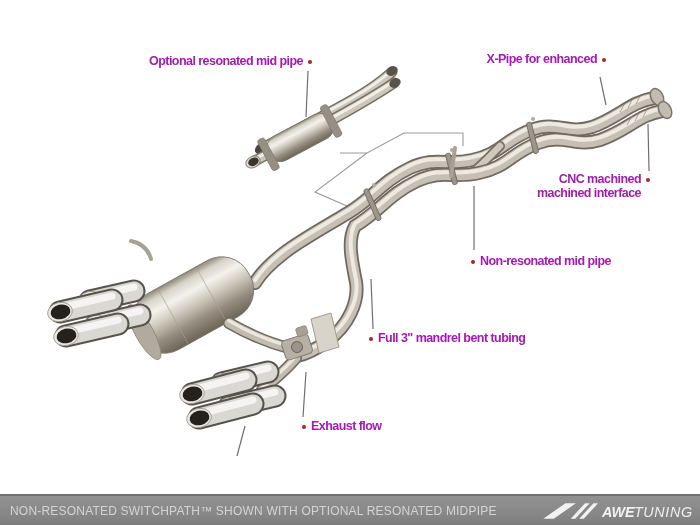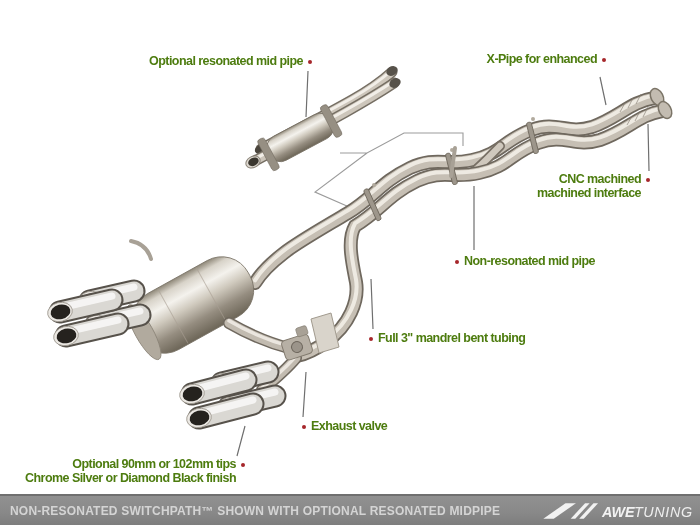--- a/index.html
+++ b/index.html
@@ -2,33 +2,33 @@
 <html><head>
 <meta charset="utf-8">
 <style>
   html,body{margin:0;padding:0;background:#ffffff;}
   #page{position:relative;width:700px;height:525px;background:#ffffff;overflow:hidden;
         font-family:"Liberation Sans",sans-serif;}
   #art{position:absolute;left:0;top:0;}
 
   
   .label{position:absolute;font-weight:bold;font-size:12.5px;line-height:13.5px;
-         color:#4d7c0f;letter-spacing:-0.55px;white-space:nowrap;}
+         color:#a21caf;letter-spacing:-0.55px;white-space:nowrap;}
   .label.right{text-align:right;}
   .dot{position:absolute;width:4px;height:4px;border-radius:50%;background:#a6262b;}
   .dot-right .dot{right:-9px;top:4.5px;}
   .dot-left  .dot{left:-9px;top:4.5px;}
 
   
   .footer{position:absolute;left:0;bottom:0;width:700px;height:31px;
           background:linear-gradient(180deg,#919191,#898989 55%,#7d7d7d);
           border-top:2px solid #707070;box-sizing:border-box;
           display:flex;align-items:center;justify-content:space-between;
           padding:0 8px 0 10px;}
-  .footer-caption{font-weight:bold;font-size:12px;letter-spacing:0.2px;color:#d4d4d4;
+  .footer-caption{font-weight:normal;font-size:12px;letter-spacing:0.2px;color:#d4d4d4;
                   white-space:nowrap;}
   .brand-svg{display:block;}
 
   
   .s1{stroke:#6f685e;stroke-width:14;fill:none;stroke-linecap:round;}
   .s2{stroke:#c6bfb4;stroke-width:10.5;fill:none;stroke-linecap:round;}
   .s3{stroke:#f0ece5;stroke-width:4;fill:none;stroke-linecap:round;opacity:.95;}
   .m1{stroke:#6f685e;stroke-width:12;fill:none;stroke-linecap:round;}
   .m2{stroke:#c2bbb0;stroke-width:9;fill:none;stroke-linecap:round;}
   .m3{stroke:#efebe4;stroke-width:3.5;fill:none;stroke-linecap:round;opacity:.9;}
@@ -247,40 +247,35 @@
     <div>X-Pipe for enhanced</div>
     <span class="dot"></span>
   </div>
 
   <div class="label right dot-right" style="right:59px;top:173px;text-align:right;">
     <div>CNC machined</div>
     <div>machined interface</div>
     <span class="dot"></span>
   </div>
 
-  <div class="label dot-left" style="left:464px;top:255px;text-align:right;">
+  <div class="label dot-left" style="left:480px;top:255px;text-align:right;">
     <span>Non-resonated mid pipe</span>
     <span class="dot"></span>
   </div>
 
   <div class="label dot-left" style="left:378px;top:332px;">
     <span>Full 3" mandrel bent tubing</span>
     <span class="dot"></span>
   </div>
 
   <div class="label dot-left" style="left:311px;top:420px;">
-    <span>Exhaust valve</span>
-    <span class="dot"></span>
-  </div>
-
-  <div class="label right dot-right" style="right:464px;top:458px;">
-    <div>Optional 90mm or 102mm tips</div>
-    <div>Chrome Silver or Diamond Black finish</div>
-    <span class="dot"></span>
-  </div>
+    <span>Exhaust flow</span>
+    <span class="dot"></span>
+  </div>
+
 
   <div class="footer">
     <span class="footer-caption">NON-RESONATED SWITCHPATH™ SHOWN WITH OPTIONAL RESONATED MIDPIPE</span>
     <svg class="brand-svg" width="150" height="22" viewBox="0 0 230 30">
       <polygon points="2,27 36,3 52,3 18,27" fill="#f2f2f2"></polygon>
       <polygon points="44,27 66,3 73,3 51,27" fill="#f2f2f2"></polygon>
       <polygon points="57,27 79,3 86,3 64,27" fill="#f2f2f2"></polygon>
       <text x="92" y="24" font-family="Liberation Sans, sans-serif" font-size="22" font-style="italic" font-weight="bold" fill="#f2f2f2">AWE</text>
       <text x="141" y="24" font-family="Liberation Sans, sans-serif" font-size="22" font-style="italic" fill="#eeeeee" letter-spacing="1">TUNING</text>
     </svg>

